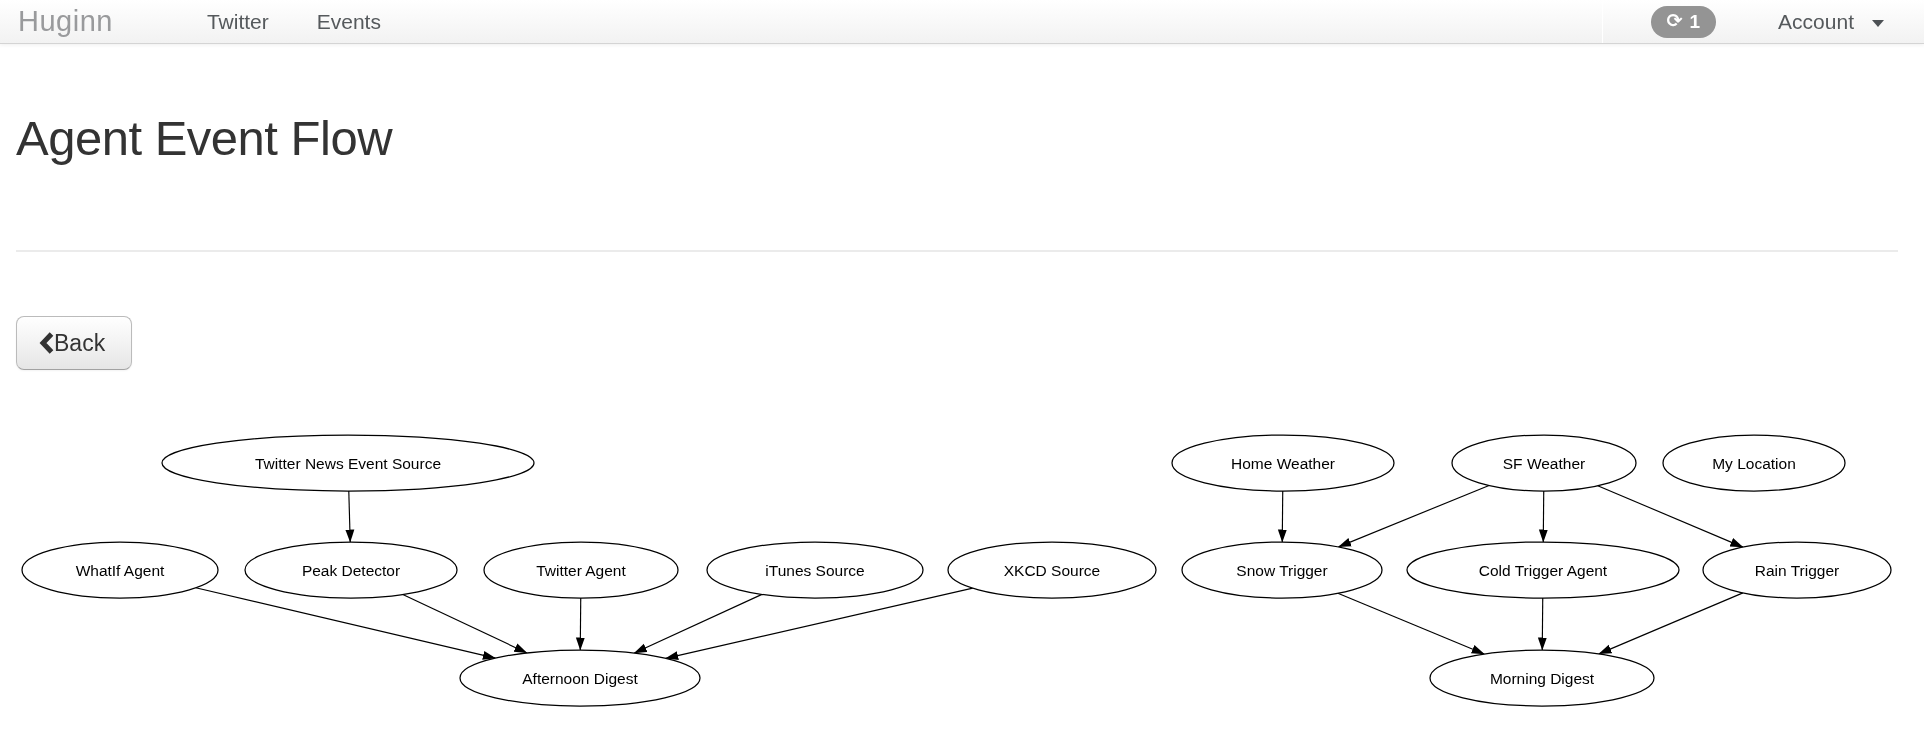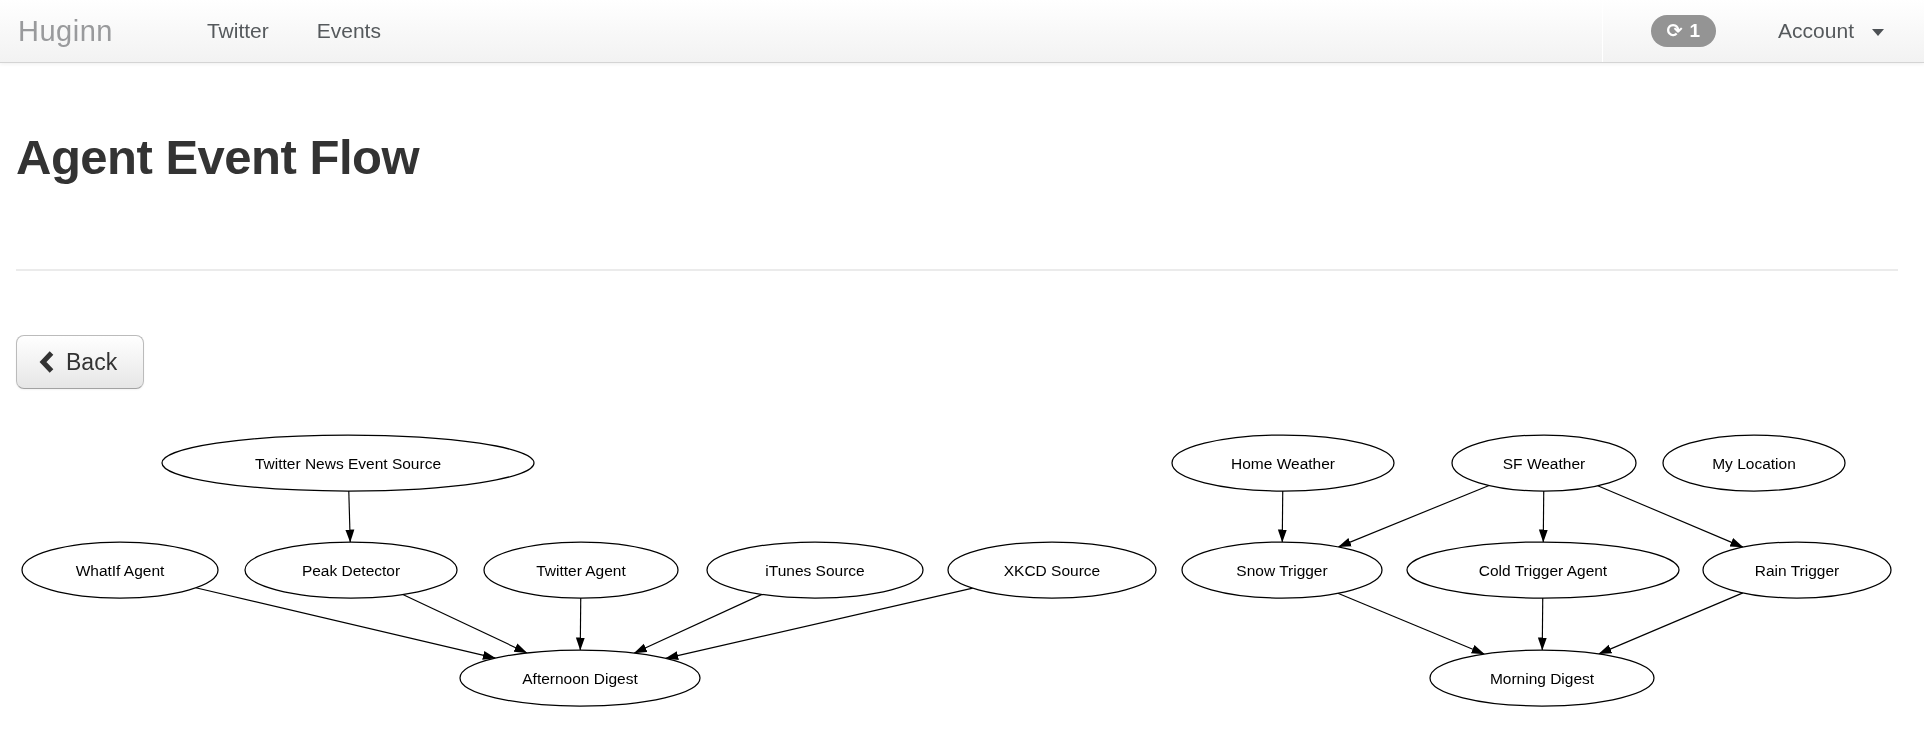--- a/index.html
+++ b/index.html
@@ -8,21 +8,21 @@
     position: relative;
     overflow: hidden;
     background: #ffffff;
     font-family: "Liberation Sans", sans-serif;
     color: #333;
   }
 
   
   .navbar {
     position: relative;
-    height: 63px;
+    height: 44px;
     background: linear-gradient(to bottom, #ffffff, #f2f2f2);
     border-bottom: 1px solid #d4d4d4;
     box-shadow: 0 1px 4px rgba(0,0,0,0.065);
     display: flex;
     align-items: center;
     padding: 0 40px 0 18px;
   }
   .brand {
     font-size: 29px;
     color: #999a9c;
@@ -79,34 +79,33 @@
     display: inline-block;
     margin-top: 3px;
   }
 
   
   .container { padding: 0 16px; }
   h1.page-title {
     margin-top: 66px;
     font-size: 49px;
     line-height: 56px;
-    font-weight: bold;
+    font-weight: normal;
     color: #333333;
     letter-spacing: -0.5px;
   }
   hr.rule {
     border: none;
     border-top: 2px solid #ebebeb;
     margin: 84px 10px 0 0;
   }
   .btn-back {
     margin-top: 64px;
     display: inline-flex;
     align-items: center;
-    gap: 12px;
     height: 54px;
     padding: 0 26px 0 22px;
     font-family: "Liberation Sans", sans-serif;
     font-size: 23px;
     color: #333333;
     background: linear-gradient(to bottom, #ffffff, #e6e6e6);
     border: 1px solid #bbbbbb;
     border-bottom-color: #a2a2a2;
     border-radius: 8px;
     box-shadow: inset 0 1px 0 rgba(255,255,255,.2), 0 1px 2px rgba(0,0,0,.05);

